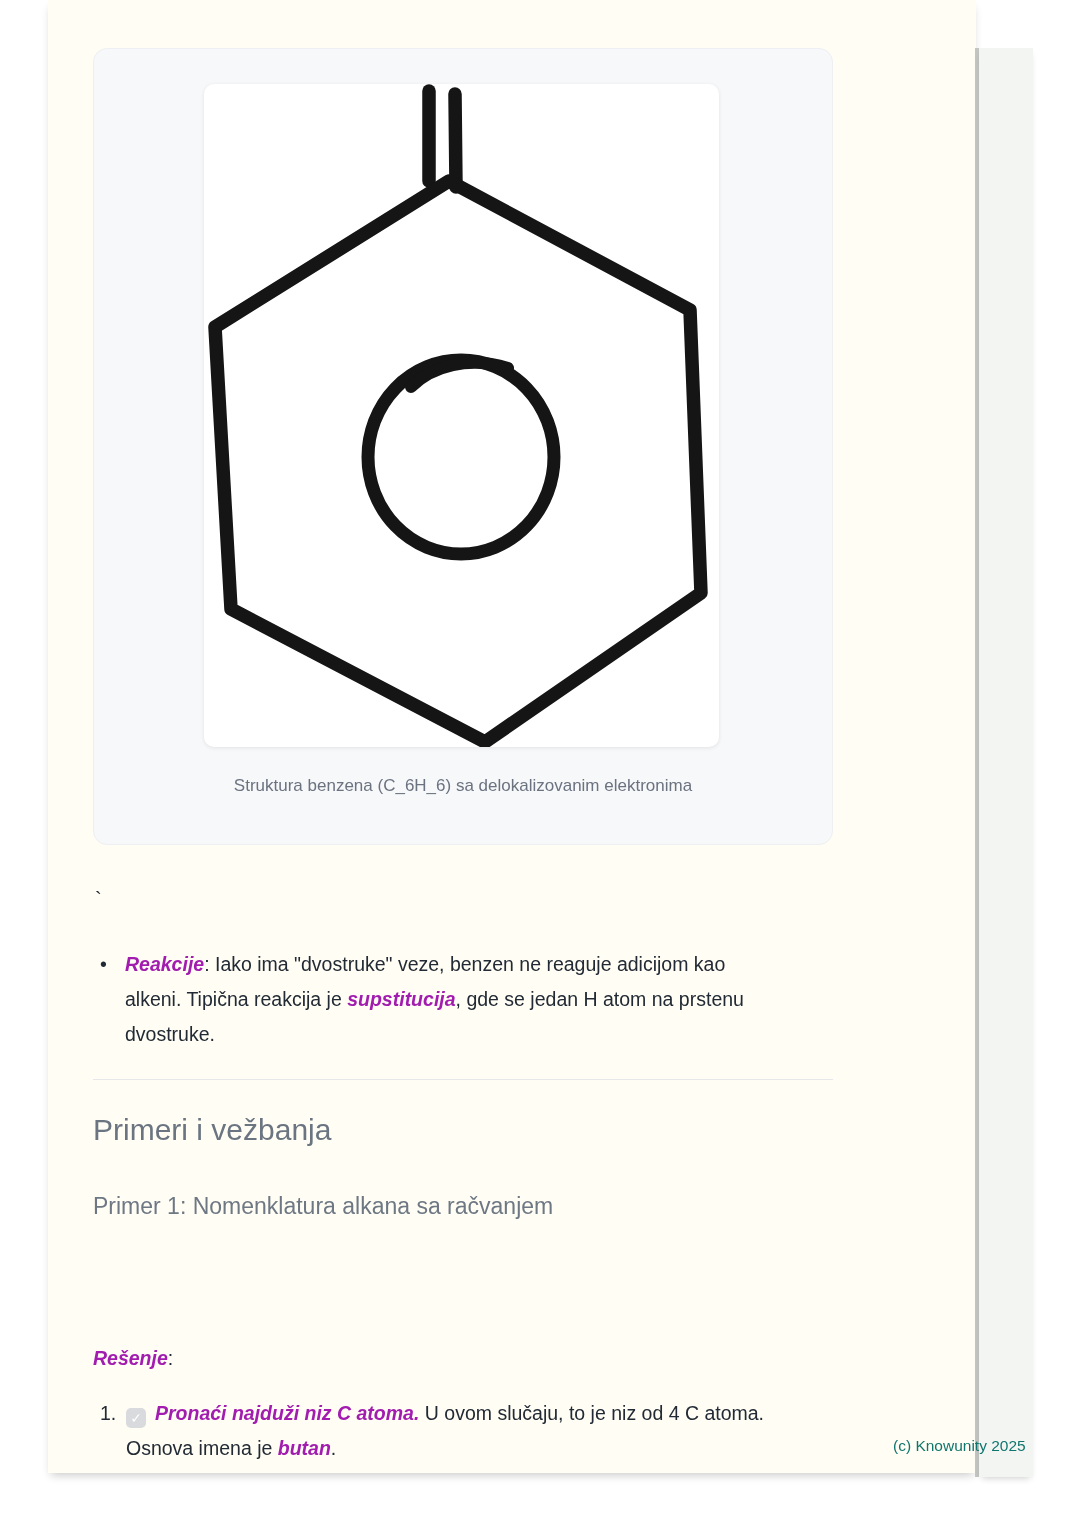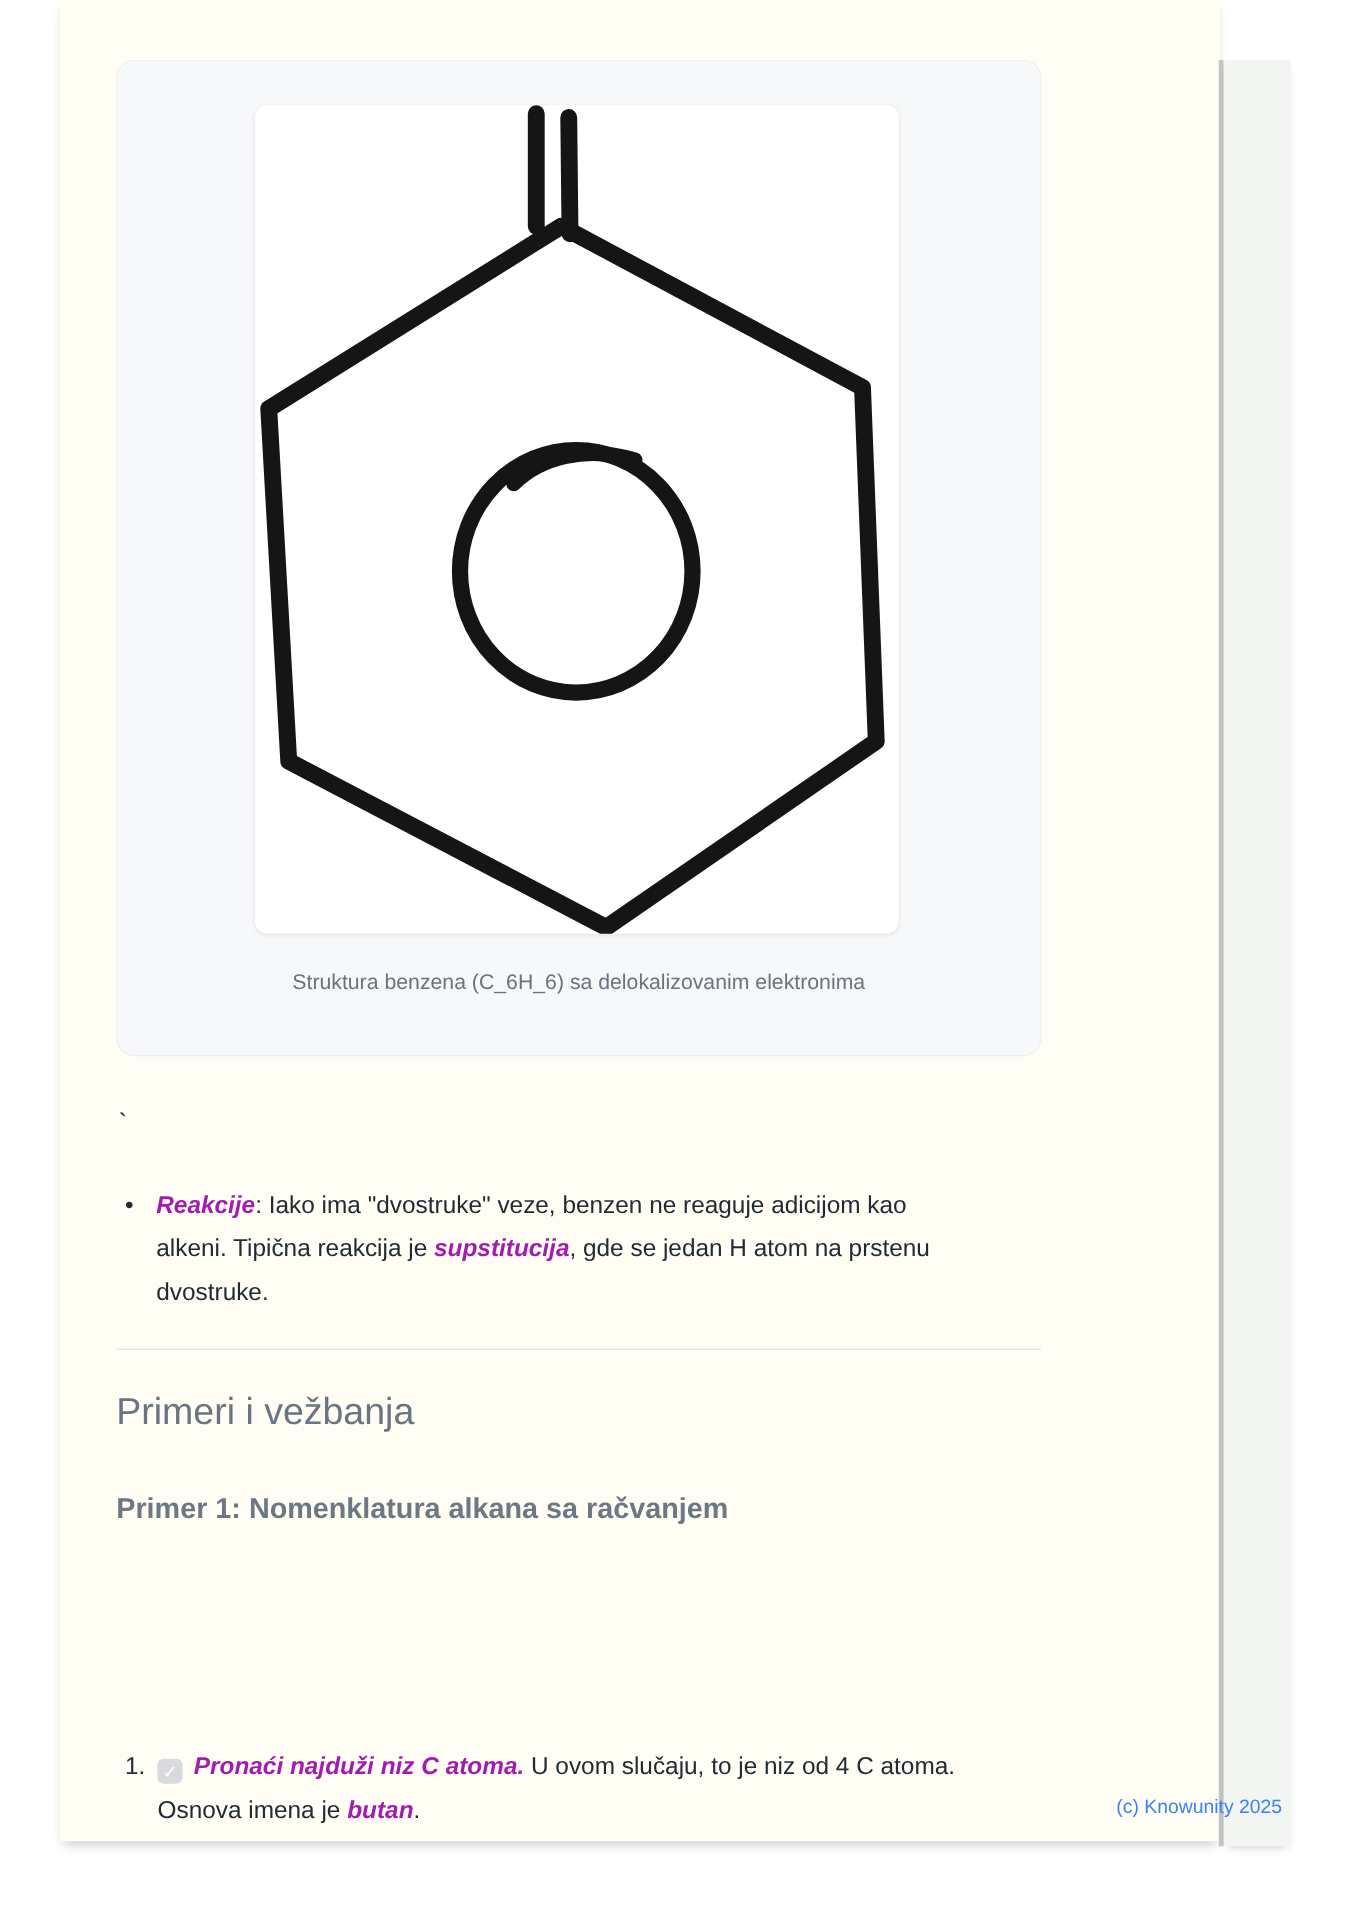--- a/index.html
+++ b/index.html
@@ -24,39 +24,39 @@
 
   .body-text { font-size:19.5px; line-height:35px; color:#222b35; }
   .body-text b, .b { font-weight:bold; color:#a21caf;font-style:italic; }
 
   .bullet-item { position:absolute; left:0; top:947px; width:740px; padding-left:32px; }
   .bullet-dot { position:absolute; left:7px; top:0; font-size:19.5px; line-height:35px; color:#222b35; }
 
   .rule { position:absolute; left:0; top:1079px; width:740px; border:none; border-top:1px solid #e5e7ea; }
 
   .h2 { position:absolute; left:0; top:1113px; font-size:30px; font-weight:normal; color:#6b7582; }
-  .h3 { position:absolute; left:0; top:1193px; font-size:23px; font-weight:700; color:#6e7884; }
+  .h3 { position:absolute; left:0; top:1193px; font-size:23px; font-weight:400; color:#6e7884; }
 
   .task-par { position:absolute; left:0; top:1247px; width:740px; text-align:justify; }
   .formula-seg { white-space:nowrap; }
   .task-par s, .formula-seg s { text-decoration:line-through; color:#3c4650; }
 
   .solution-par { position:absolute; left:0; top:1341px; width:740px; }
 
   .step-item { position:absolute; left:0; top:1396px; width:745px; padding-left:33px; }
   .step-num { position:absolute; left:7px; top:0; font-size:19.5px; line-height:35px; color:#222b35; }
   .checkbox { display:inline-block; width:20px; height:20px; background:#d8dadd; border-radius:5px;
               color:#ffffff; font-size:14px; line-height:20px; text-align:center;
               vertical-align:-3px; margin-right:9px; }
 
   
   .scroll-thumb { position:absolute; left:975px; top:48px; width:4px; height:1429px; background:#c3c5c3; }
   .side-panel { position:absolute; left:979px; top:48px; width:54px; height:1429px;
                 background:#f3f5f3; box-shadow:0 4px 7px -3px rgba(0,0,0,.2); }
-  .watermark { position:absolute; left:893px; top:1437px; font-size:15.5px; color:#3b82f6; z-index:5; }
+  .watermark { position:absolute; left:893px; top:1437px; font-size:15.5px; color:#0f766e; z-index:5; }
 </style>
 </head>
 <body>
 
 <div class="page">
   <div class="content">
 
     <div class="figure-card">
       <div class="inner-card">
         <svg viewBox="0 0 515 663" fill="none" stroke="#151515" stroke-width="13.5" stroke-linecap="round" stroke-linejoin="round">
@@ -81,20 +81,23 @@
       <span>alkeni. Tipična reakcija je </span><span class="b">supstitucija</span><span>, gde se jedan H atom na prstenu</span><br>
       <span>dvostruke.</span>
     </div>
 
     <hr class="rule">
 
     <div class="h2">Primeri i vežbanja</div>
     <div class="h3">Primer 1: Nomenklatura alkana sa račvanjem</div>
 
 
+    <p class="solution-par body-text">
+      <span class="b">Rešenje</span><span>:</span>
+    </p>
 
     <div class="step-item body-text">
       <span class="step-num">1.</span>
       <span class="checkbox">✓</span><span class="b">Pronaći najduži niz C atoma.</span><span> U ovom slučaju, to je niz od 4 C atoma.</span><br>
       <span>Osnova imena je </span><span class="b">butan</span><span>.</span>
     </div>
 
   </div>
 </div>
 

